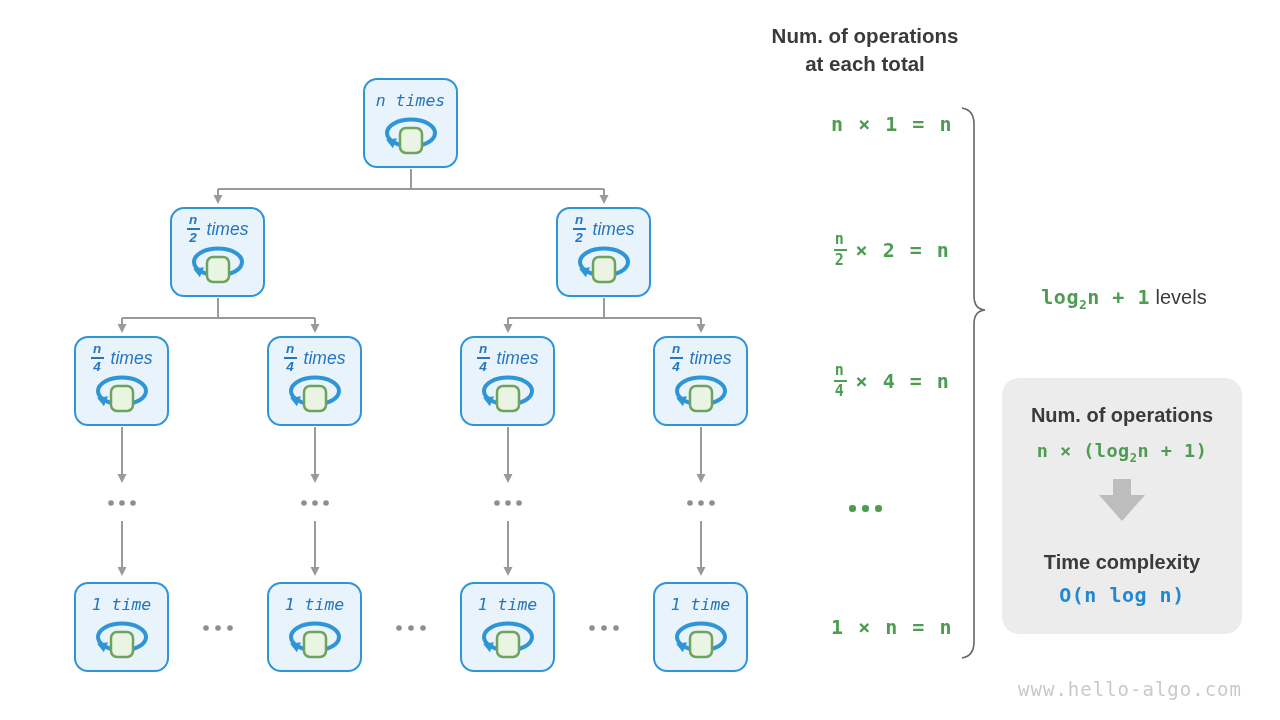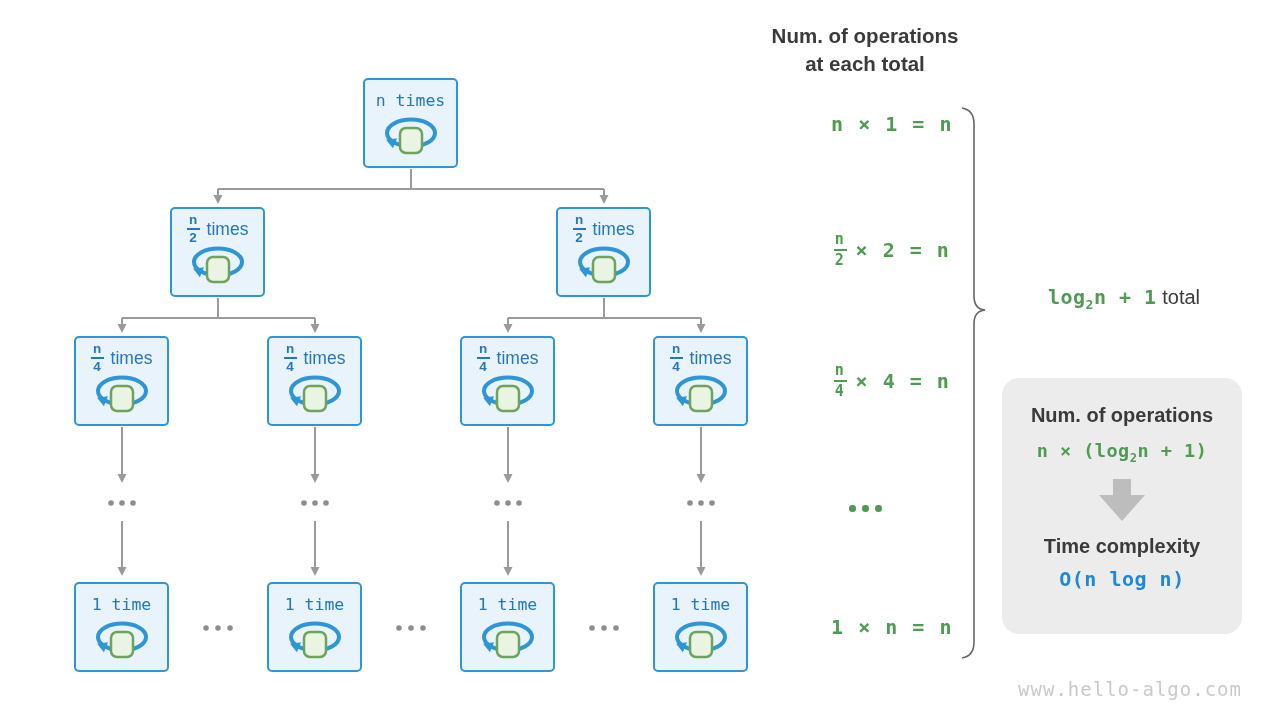--- a/index.html
+++ b/index.html
@@ -5,23 +5,24 @@
   html,body{margin:0;padding:0;}
   body{
     width:1280px;height:720px;position:relative;background:#ffffff;overflow:hidden;
     font-family:"Liberation Sans", sans-serif;
   }
   .mono{font-family:"DejaVu Sans Mono", monospace;}
 
   
   .node{
     position:absolute;width:95px;height:90px;box-sizing:border-box;
-    background:#e9f3fb;border:2.5px solid #2e95d6;border-radius:5px;
+    background:#e9f3fb;border:2.5px solid #2e95d6;border-radius:14px;
     display:flex;flex-direction:column;align-items:center;justify-content:flex-start;
     padding-top:7px;
+    font-style:italic;
   }
   .node-label{
     color:#2577bd;font-size:17px;font-weight:500;letter-spacing:0px;
     display:flex;align-items:center;justify-content:center;height:26px;
   }
   .node-label.mono{font-size:16.5px;}
   .frac-row{gap:7px;}
   .frac{display:inline-flex;flex-direction:column;align-items:center;line-height:1;}
   .frac .num,.frac .den{font-size:13.5px;font-weight:700;color:#2577bd;line-height:1.05;}
   .frac .fbar{width:13px;height:1.6px;background:#2577bd;margin:1.5px 0;}
@@ -54,21 +55,21 @@
   
   .card{
     position:absolute;left:1002px;top:378px;width:240px;height:256px;box-sizing:border-box;
     background:#ececec;border-radius:17px;display:flex;flex-direction:column;align-items:center;
   }
   .card .title{margin-top:26px;color:#3a3a3a;font-weight:700;font-size:20px;}
   .card .formula{margin-top:13px;color:#4e9c52;font-weight:700;font-size:18.5px;
     font-family:"DejaVu Sans Mono", monospace;letter-spacing:0.5px;}
   .card .formula sub{font-size:12px;}
   .card .bigarrow{margin-top:14px;}
-  .card .subtitle{margin-top:14px;color:#3a3a3a;font-weight:700;font-size:20px;}
+  .card .subtitle{margin-top:30px;color:#3a3a3a;font-weight:700;font-size:20px;}
   .card .result{margin-top:9px;color:#1e88d2;font-weight:700;font-size:20px;
     font-family:"DejaVu Sans Mono", monospace;letter-spacing:0.5px;}
 
   .watermark{
     position:absolute;right:38px;top:678px;color:#c9c9c9;font-size:19px;
     font-family:"DejaVu Sans Mono", monospace;letter-spacing:1px;
   }
 
   svg.overlay{position:absolute;left:0;top:0;}
 </style>
@@ -321,21 +322,21 @@
 <div class="gdots">
     <i></i>
     <i></i>
     <i></i>
   </div>
 
 <div class="eqrow mono" style="top:613px;height:28px">1 × n = n</div>
 
 <div class="brace-label">
   <div>
-    <span class="green"><span>log</span><sub>2</sub><span>n + 1</span></span><span> total</span>
+    <span class="green"><span>log</span><sub>2</sub><span>n + 1</span></span><span> levels</span>
   </div>
 </div>
 
 <div class="card">
   <div class="title">Num. of operations</div>
   <div class="formula">
     <span>n × (log</span><sub>2</sub><span>n + 1)</span>
   </div>
   <svg class="bigarrow" width="46" height="42" viewBox="0 0 46 42">
     <path d="M14,0 h18 v16 h14 L23,42 L0,16 h14 z" fill="#bdbdbd"></path>

